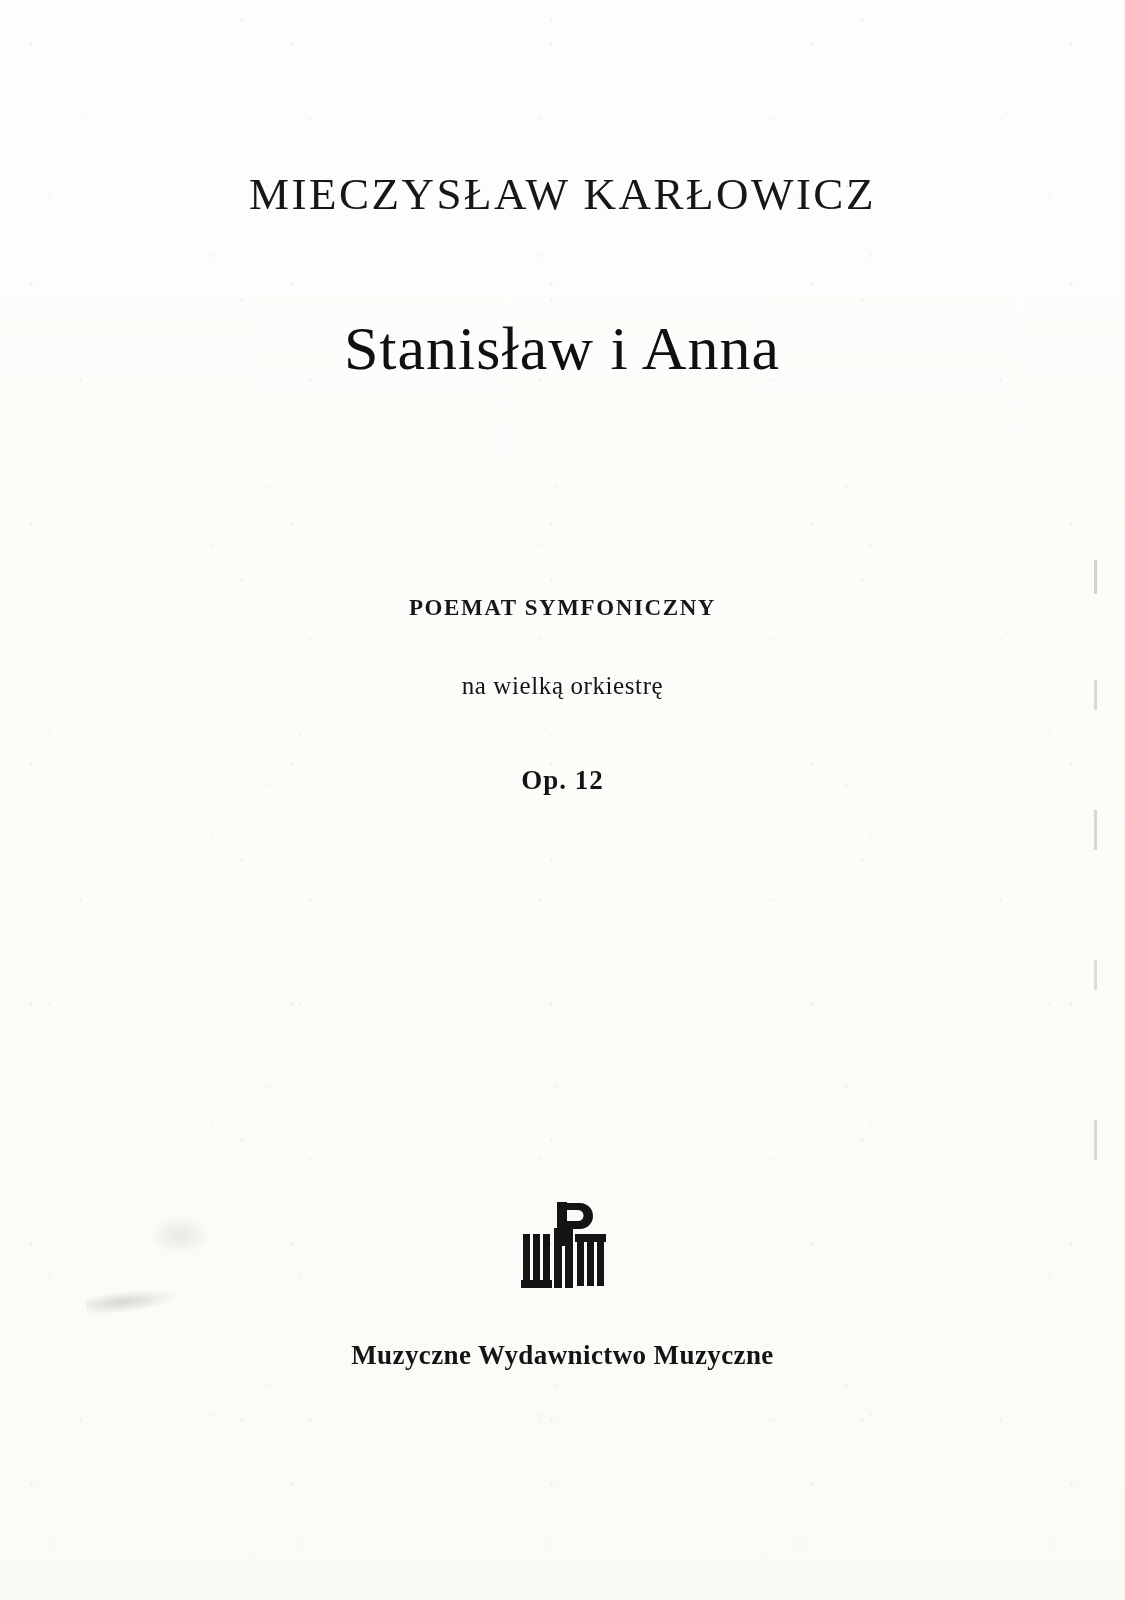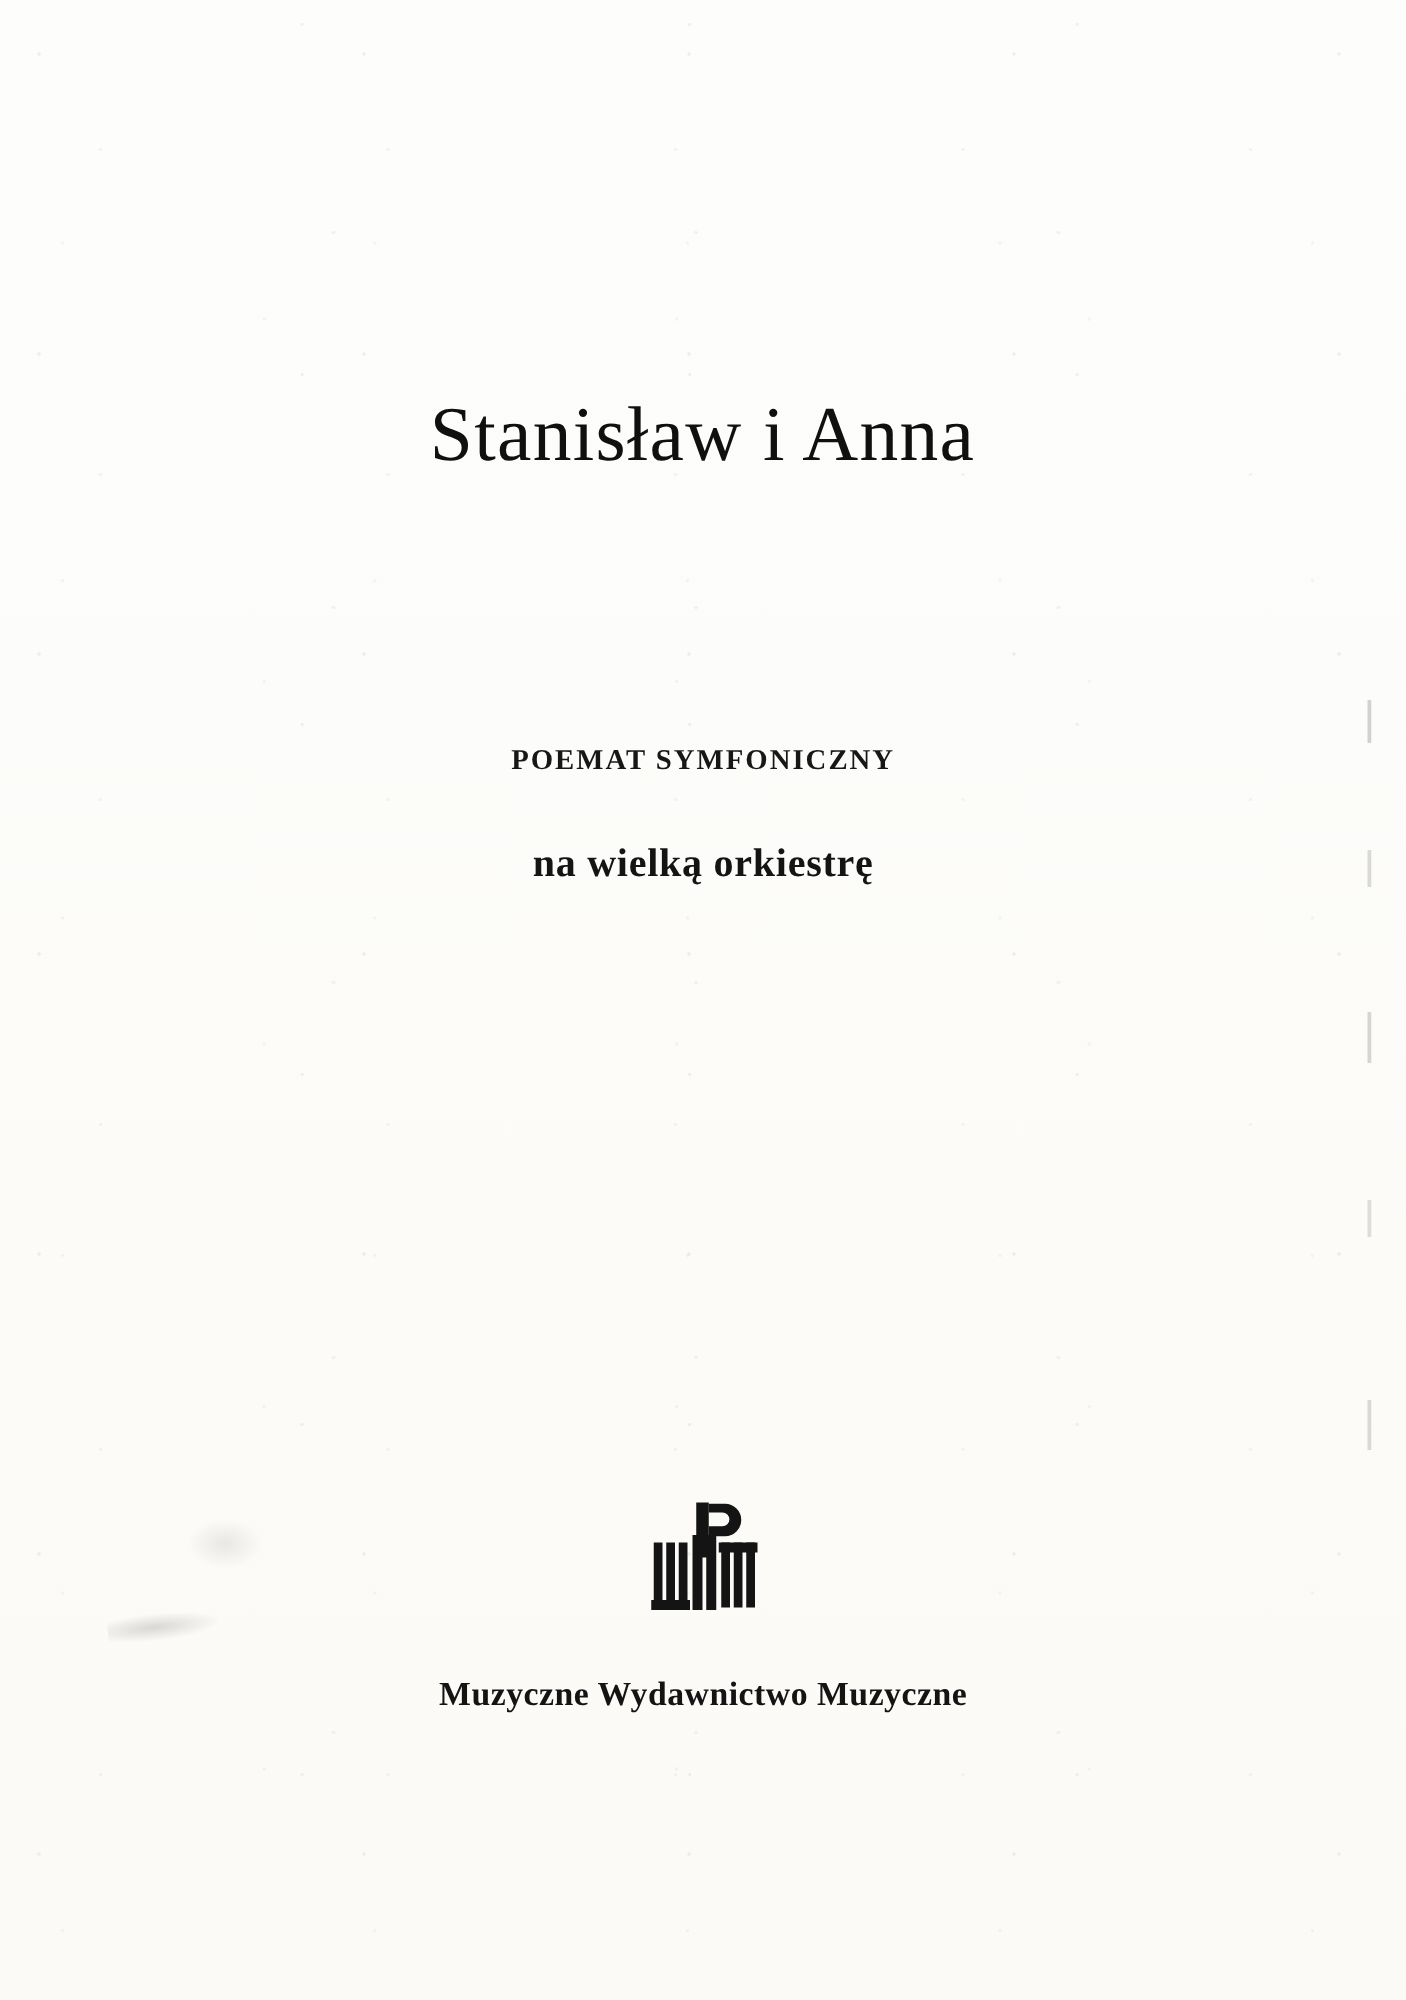--- a/index.html
+++ b/index.html
@@ -73,23 +73,23 @@
     font-weight: 700;
     font-family: "Liberation Serif", serif;
     color: #171717;
   }
 
   .subtitle-forces {
     position: absolute;
     top: 672px;
     left: 0;
     right: 0;
-    font-size: 32px;
+    font-size: 25px;
     letter-spacing: 0.6px;
-    font-weight: 700;
+    font-weight: 400;
     color: #141414;
   }
 
   .opus {
     position: absolute;
     top: 765px;
     left: 0;
     right: 0;
     font-size: 27px;
     letter-spacing: 1px;
@@ -154,28 +154,30 @@
     background: radial-gradient(ellipse at 50% 50%, rgba(90,90,90,0.12), rgba(90,90,90,0) 70%);
   }
 </style>
 </head>
 <body>
 
 <div class="page"></div>
 
 <div class="content">
 
+  <div class="composer">MIECZYSŁAW KARŁOWICZ</div>
 
   <div class="title-line title-line-1">Stanisław i Anna</div>
 
 
   <div class="subtitle-genre">POEMAT SYMFONICZNY</div>
 
   <div class="subtitle-forces">na wielką orkiestrę</div>
 
+  <div class="opus">Op. 12</div>
 
   <div class="logo">
     <svg width="108" height="92" viewBox="0 0 108 92" aria-hidden="true">
       <g fill="#141414">
 
         <rect x="48" y="2" width="10" height="44"></rect>
         <path d="M58 3 h13 a13 13 0 0 1 0 26 h-13 v-8 h11 a5.5 5.5 0 0 0 0 -11 h-11 z"></path>
 
         <rect x="14" y="34" width="7" height="52"></rect>
         <rect x="24" y="34" width="7" height="52"></rect>

